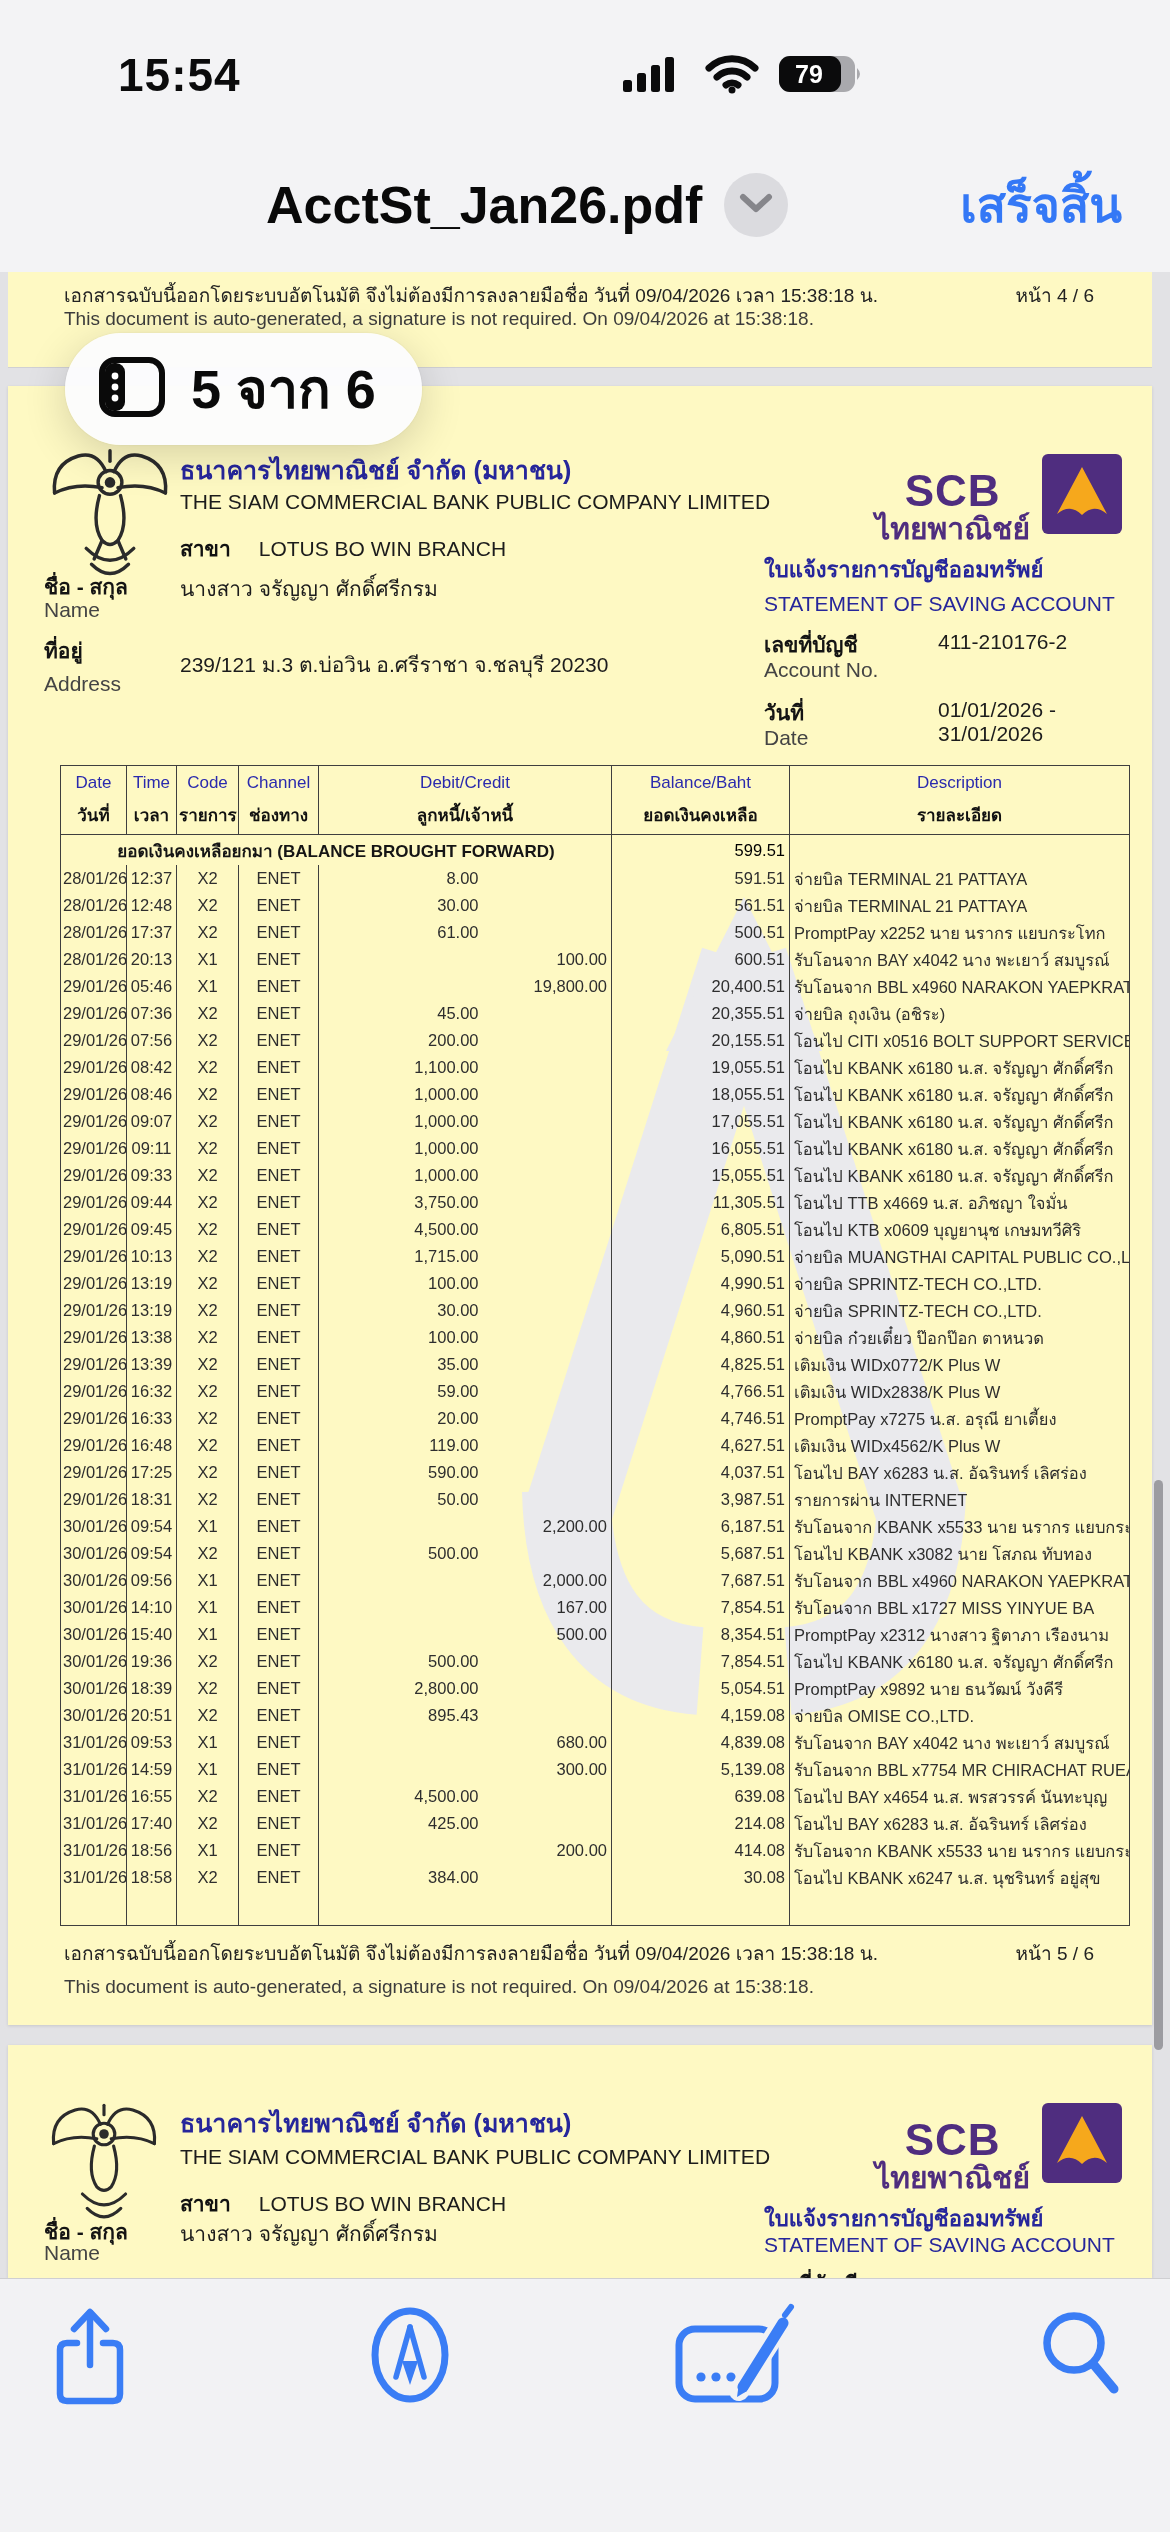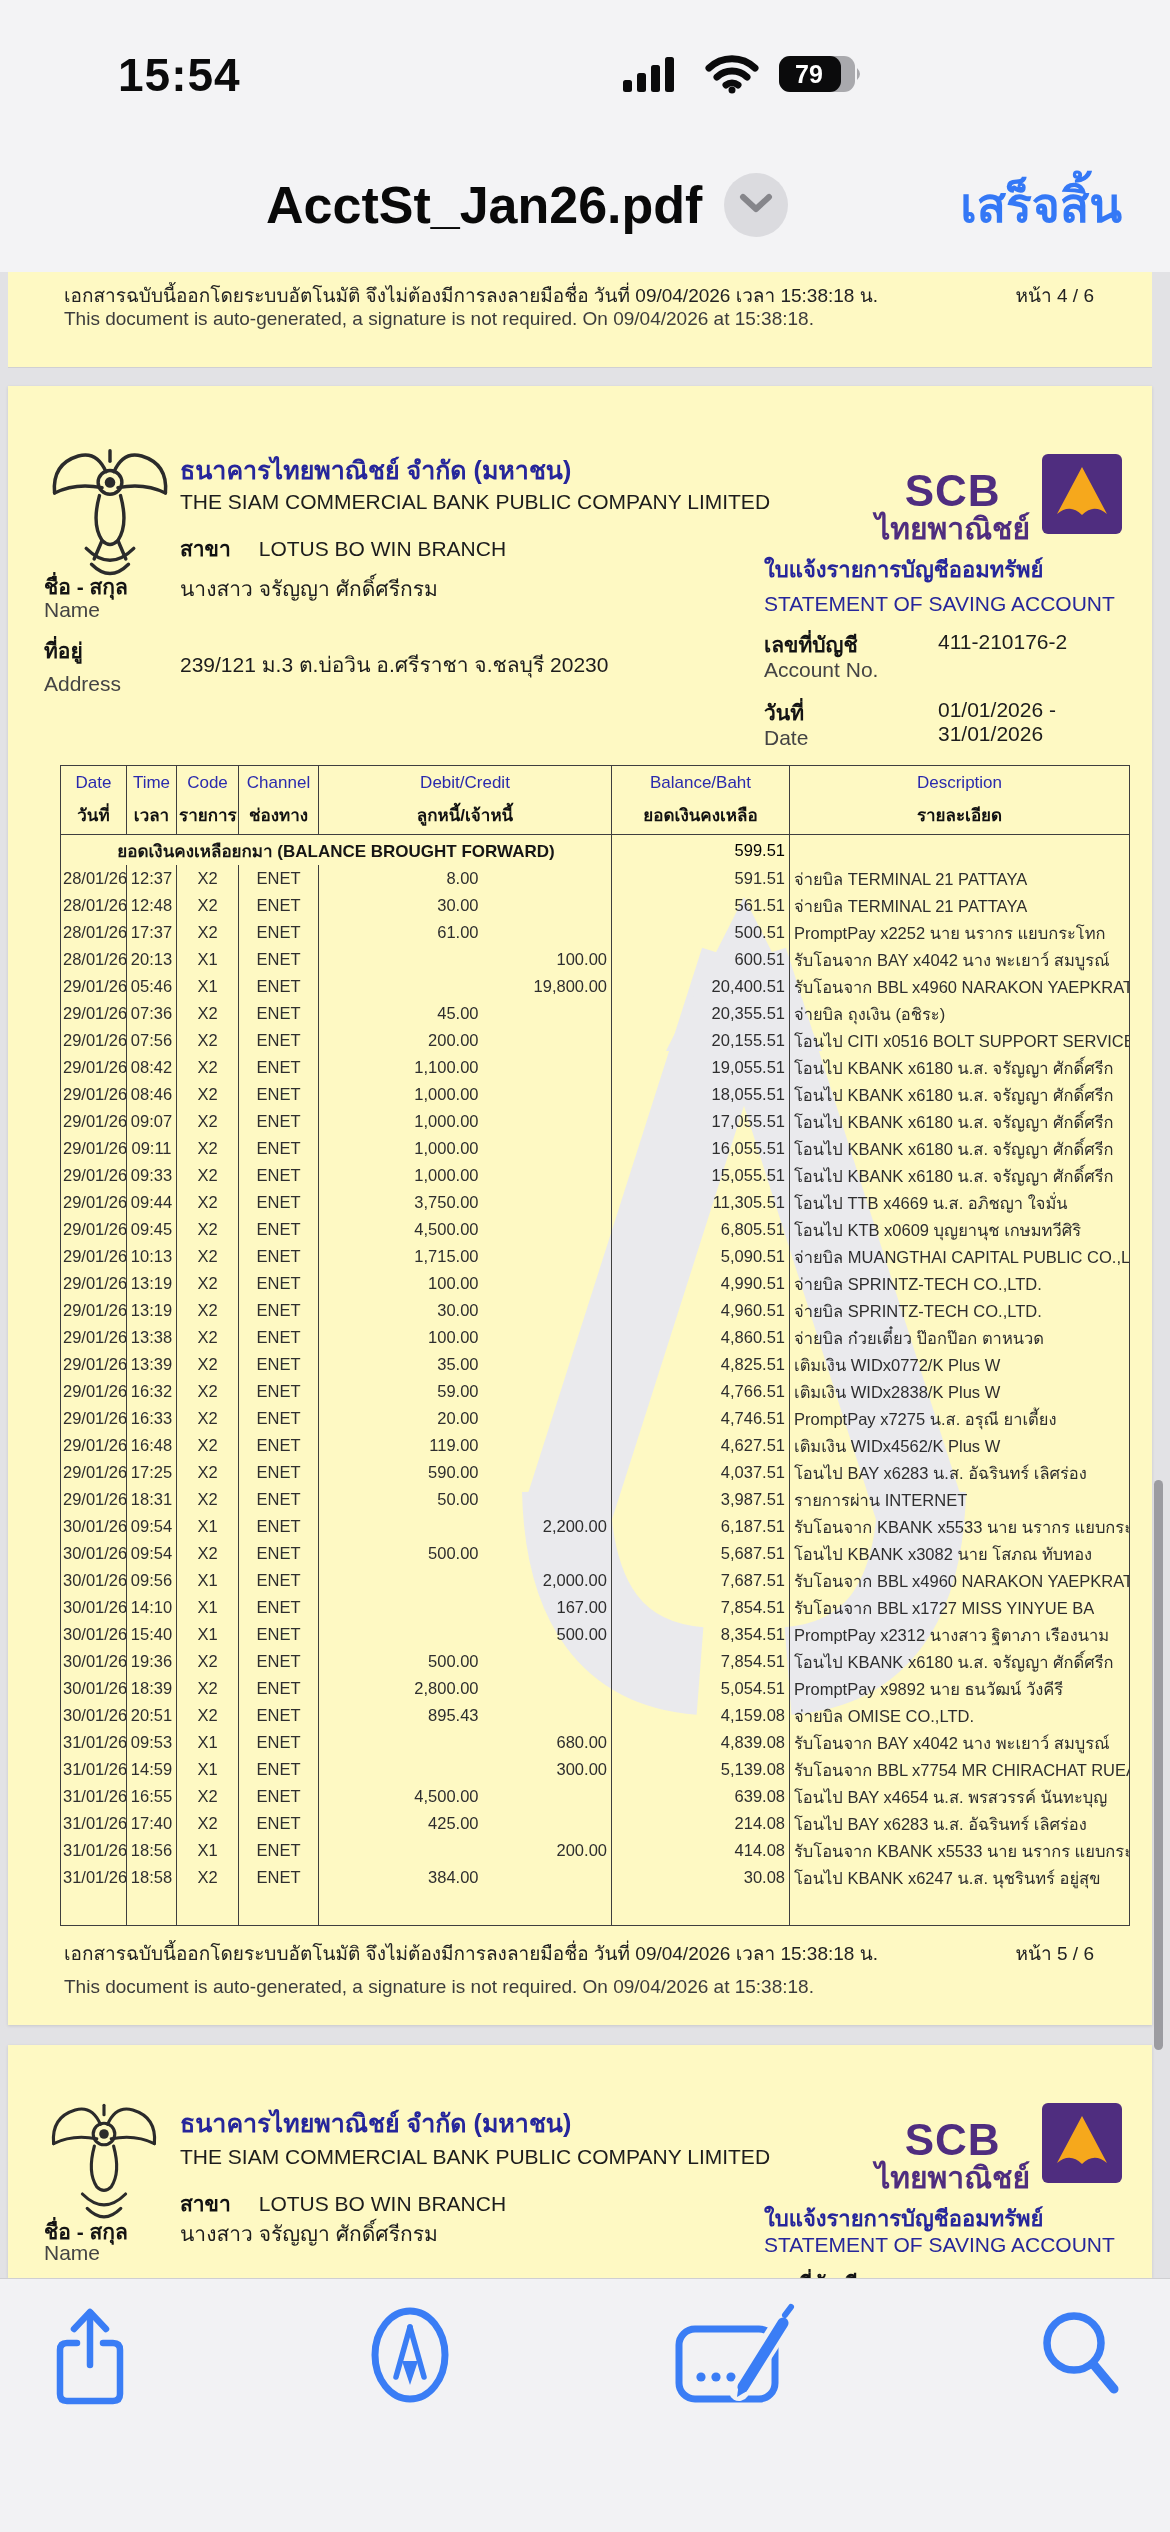--- a/index.html
+++ b/index.html
@@ -869,20 +869,32 @@
             <path d="M40 13 L65 60 Q52 49 40 61 Q28 49 15 60 Z" fill="#f6a81c"></path>
           </svg>
         </span>
       </div>
       <div class="doc-title-th" style="top:156px;">ใบแจ้งรายการบัญชีออมทรัพย์</div>
       <div class="doc-title-en" style="top:188px;">STATEMENT OF SAVING ACCOUNT</div>
       <div class="acct-lbl" style="top:222px;"><span class="lbl">เลขที่บัญชี</span></div>
     </section>
   </div>
 
+  <div class="page-badge">
+    <span>
+      <svg width="66" height="60" viewBox="0 0 66 60">
+        <rect x="3" y="3" width="60" height="54" rx="13" fill="none" stroke="#0a0a0a" stroke-width="6"></rect>
+        <rect x="6" y="6" width="20" height="48" rx="9" fill="#0a0a0a"></rect>
+        <circle cx="16" cy="19" r="3.4" fill="#fff"></circle>
+        <circle cx="16" cy="30" r="3.4" fill="#fff"></circle>
+        <circle cx="16" cy="41" r="3.4" fill="#fff"></circle>
+      </svg>
+    </span>
+    <span class="page-badge-label">5 จาก 6</span>
+  </div>
 
   <div class="scroll-indicator"></div>
 
   <div class="toolbar">
     <button class="toolbar-btn" style="left:30px;">
       <span>
         <svg width="80" height="104" viewBox="0 0 80 104">
           <g fill="none" stroke="#3a7df5" stroke-width="6.5" stroke-linecap="round" stroke-linejoin="round">
             <path d="M40 62 L40 10"></path>
             <path d="M24 26 L40 9 L56 26"></path>

